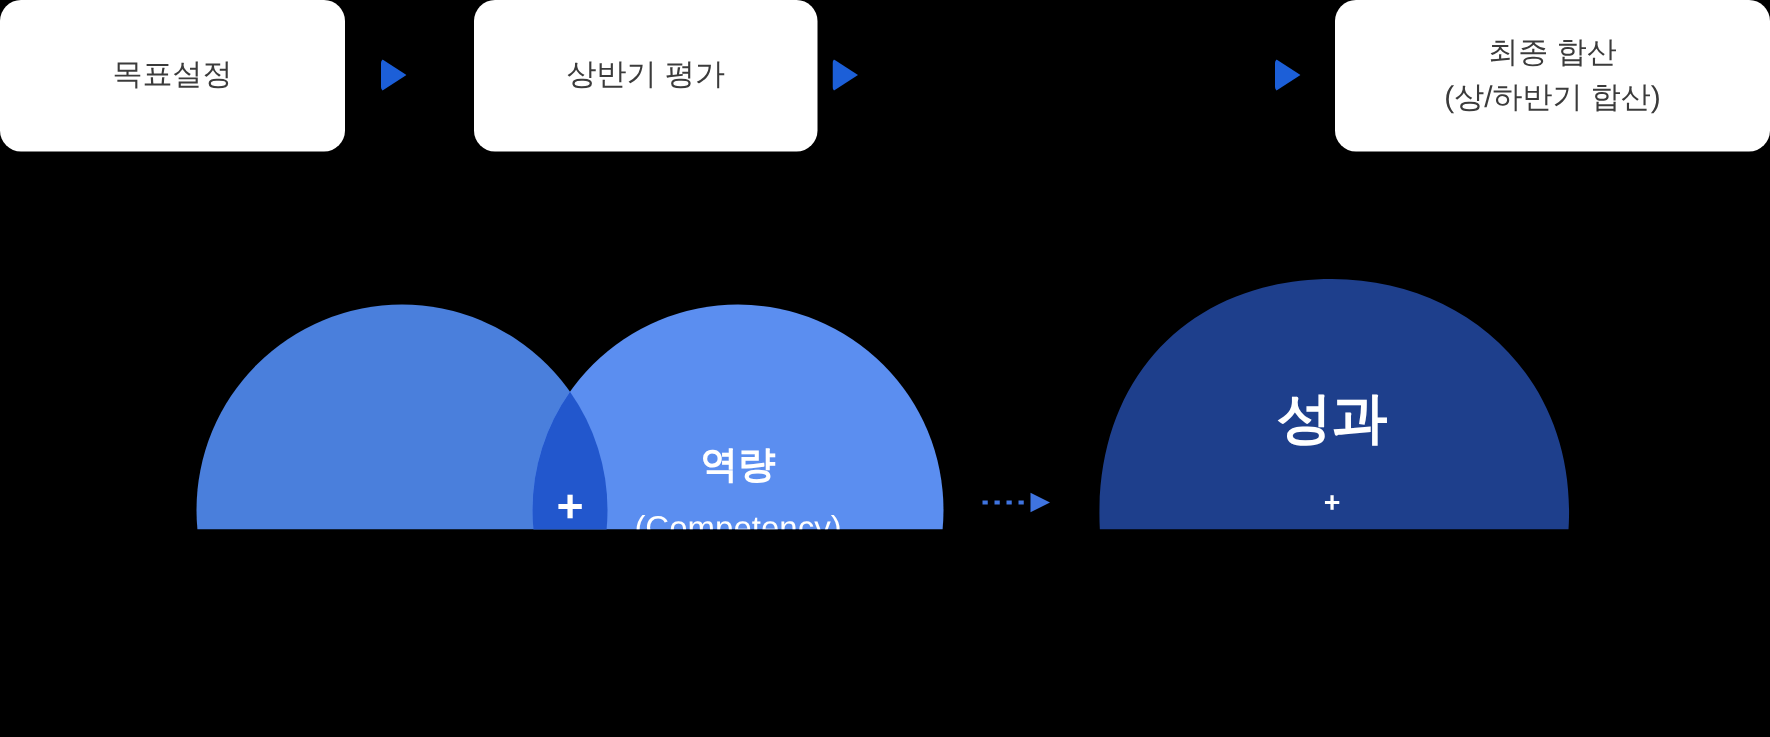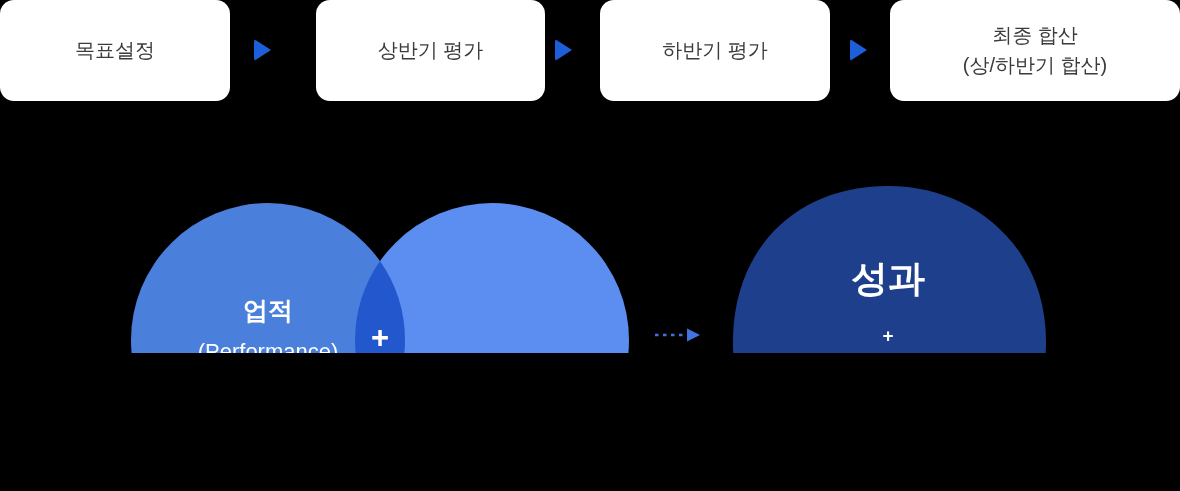--- a/index.html
+++ b/index.html
@@ -36,23 +36,20 @@
   <div class="card" style="left:0; width:230px">
     <span class="line">목표설정</span>
   </div>
   <div class="tri" style="left:254px"></div>
 
   <div class="card" style="left:316px; width:229px">
     <span class="line">상반기 평가</span>
   </div>
   <div class="tri" style="left:555px"></div>
 
-  <div class="card" style="left:600px; width:230px">
-    <span class="line">하반기 평가</span>
-  </div>
   <div class="tri" style="left:850px"></div>
 
   <div class="card" style="left:890px; width:290px">
     <span class="line">최종 합산</span>
     <span class="line">(상/하반기 합산)</span>
   </div>
 
   <svg class="layer" viewBox="0 0 1180 491">
     <circle cx="268" cy="340" r="137" fill="#4a7fdc"></circle>
     <circle cx="492" cy="340" r="137" fill="#5b8ef0"></circle>
@@ -61,26 +58,26 @@
     <line x1="655" y1="335" x2="687" y2="335" stroke-width="2.6" stroke-dasharray="3.5 4.5" stroke="#3f74e0"></line>
     <polygon points="687,328.5 700,335 687,341.5" fill="#3f74e0"></polygon>
 
     <path d="M 888 186
              C 976 186 1048 250 1046 345
              C 1044 441 974 496 884 494
              C 792 492 731 433 733 338
              C 735 245 799 186 888 186 Z" fill="#1e3f8c"></path>
   </svg>
 
-  <div class="label circle-label" style="left:148px">
-    <div class="circle-title">업적</div>
-    <div class="circle-sub">(Performance)</div>
-  </div>
 
   <div class="label plus">+</div>
 
+  <div class="label circle-label" style="left:372px">
+    <div class="circle-title">역량</div>
+    <div class="circle-sub">(Competency)</div>
+  </div>
 
   <div class="label blob-label">
     <div class="blob-title">성과</div>
     <div class="blob-line">+</div>
   </div>
 
 </div>
 
 </body></html>

